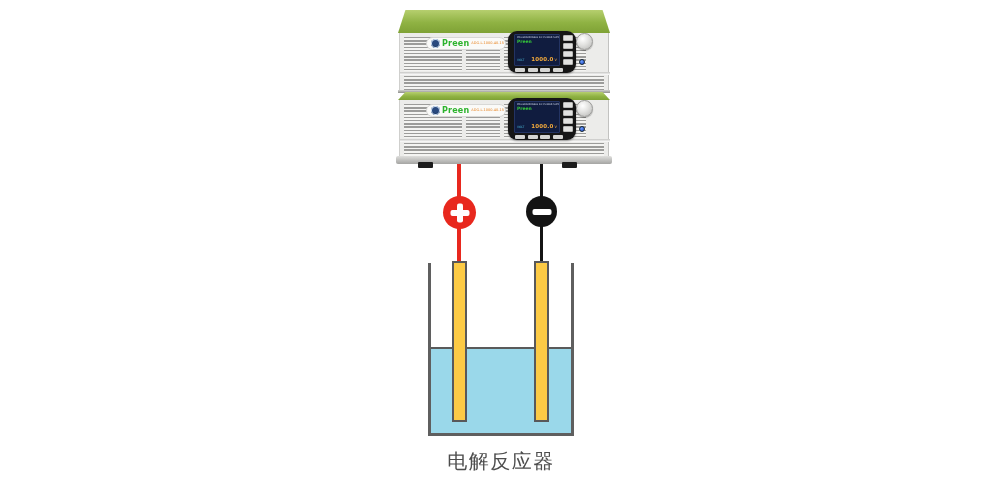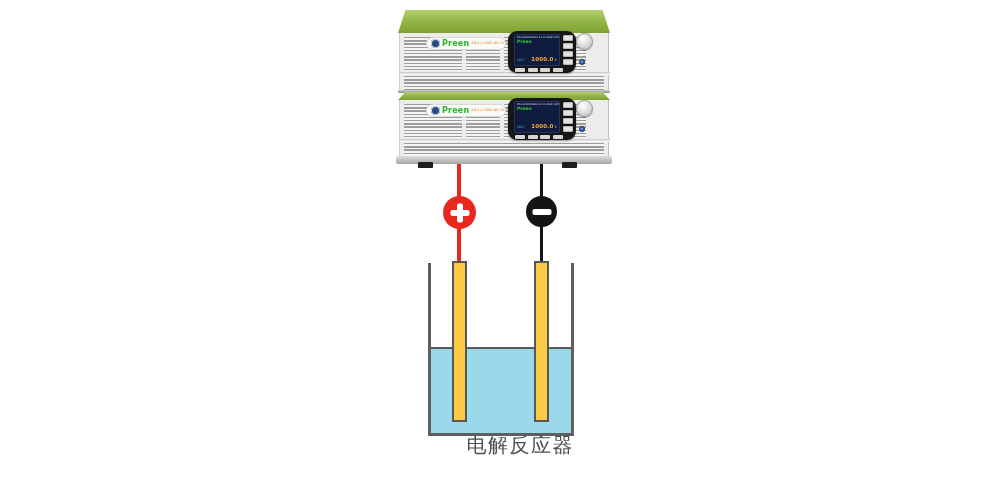--- a/index.html
+++ b/index.html
@@ -68,21 +68,21 @@
   .bar { position:absolute; background:#ffffff; border-radius:2px; }
   .bar.h { width:19px; height:6px; left:50%; top:50%; transform:translate(-50%,-50%); }
   .bar.v { width:6px; height:19px; left:50%; top:50%; transform:translate(-50%,-50%); }
 
   
   .wall { position:absolute; background:#5f5f5f; }
   .liquid { position:absolute; left:431px; top:347px; width:140px; height:86px;
             background:#9ad8ea; border-top:2.5px solid #5a5a5a; }
   .electrode { position:absolute; top:261px; width:15px; height:161px;
                background:#fcca45; border:2px solid #58585a; }
-  .reactor-label { position:absolute; left:428px; top:432px; width:146px; text-align:right;
+  .reactor-label { position:absolute; left:428px; top:448px; width:146px; text-align:center;
                    font-size:20px; color:#4d4d4d; letter-spacing:1.5px; }
 </style>
 </head>
 <body>
 
 <div class="canvas">
 
   <div class="unit" style="top:10px; height:83px;">
     <div class="roof" style="top:0; height:23px;"></div>
     <div class="face" style="top:23px;">

